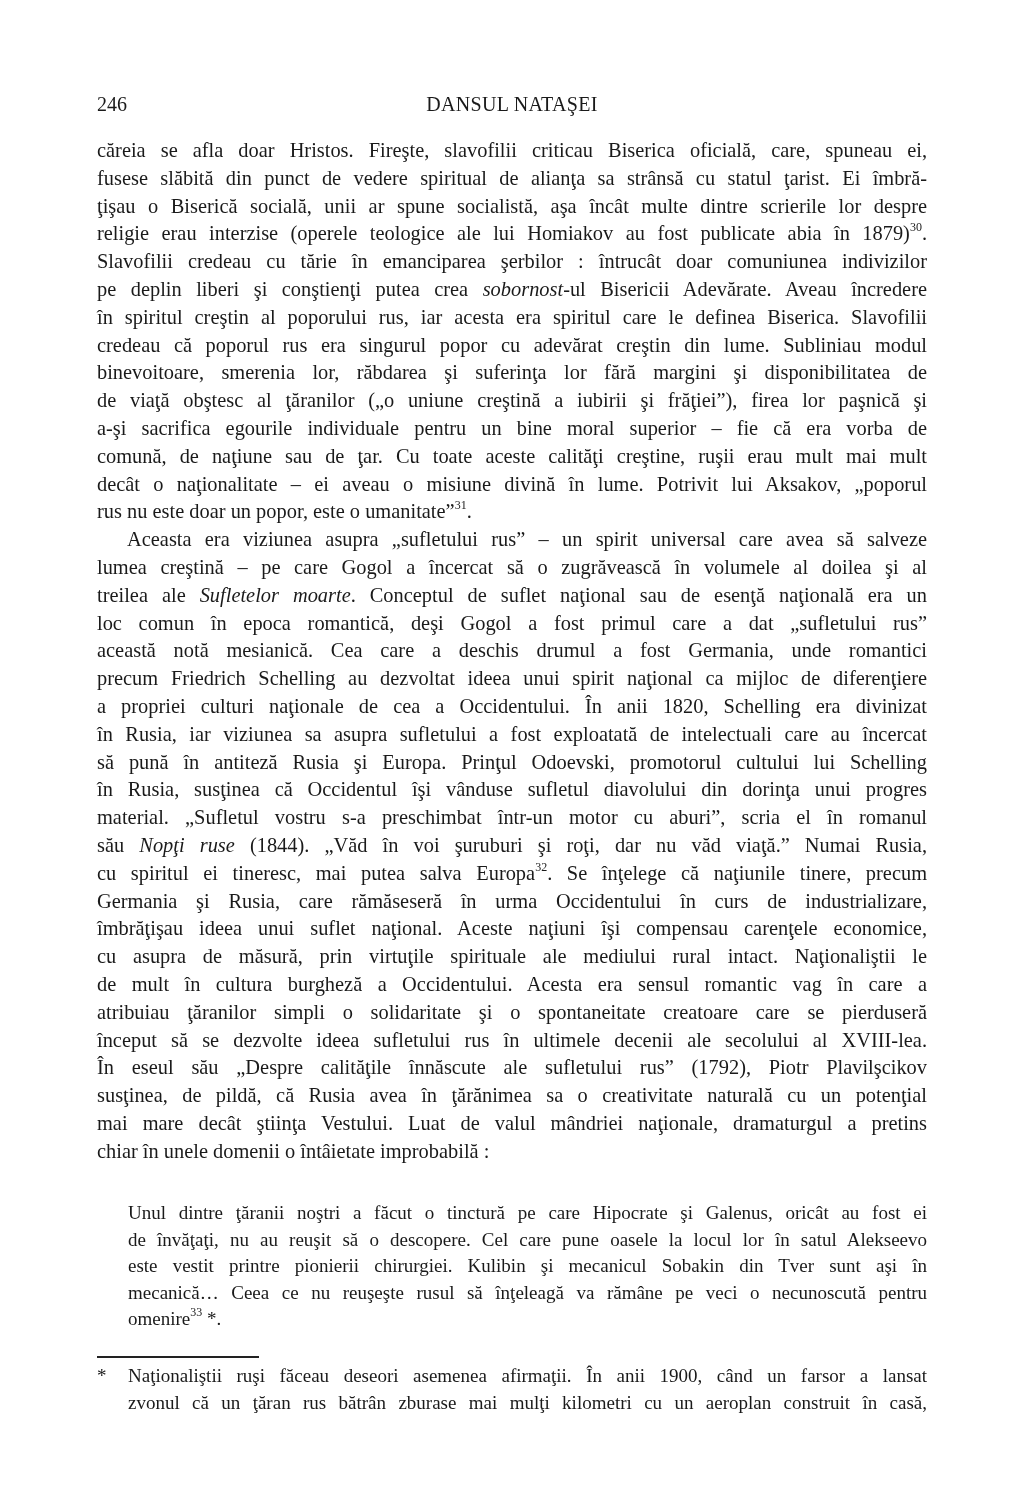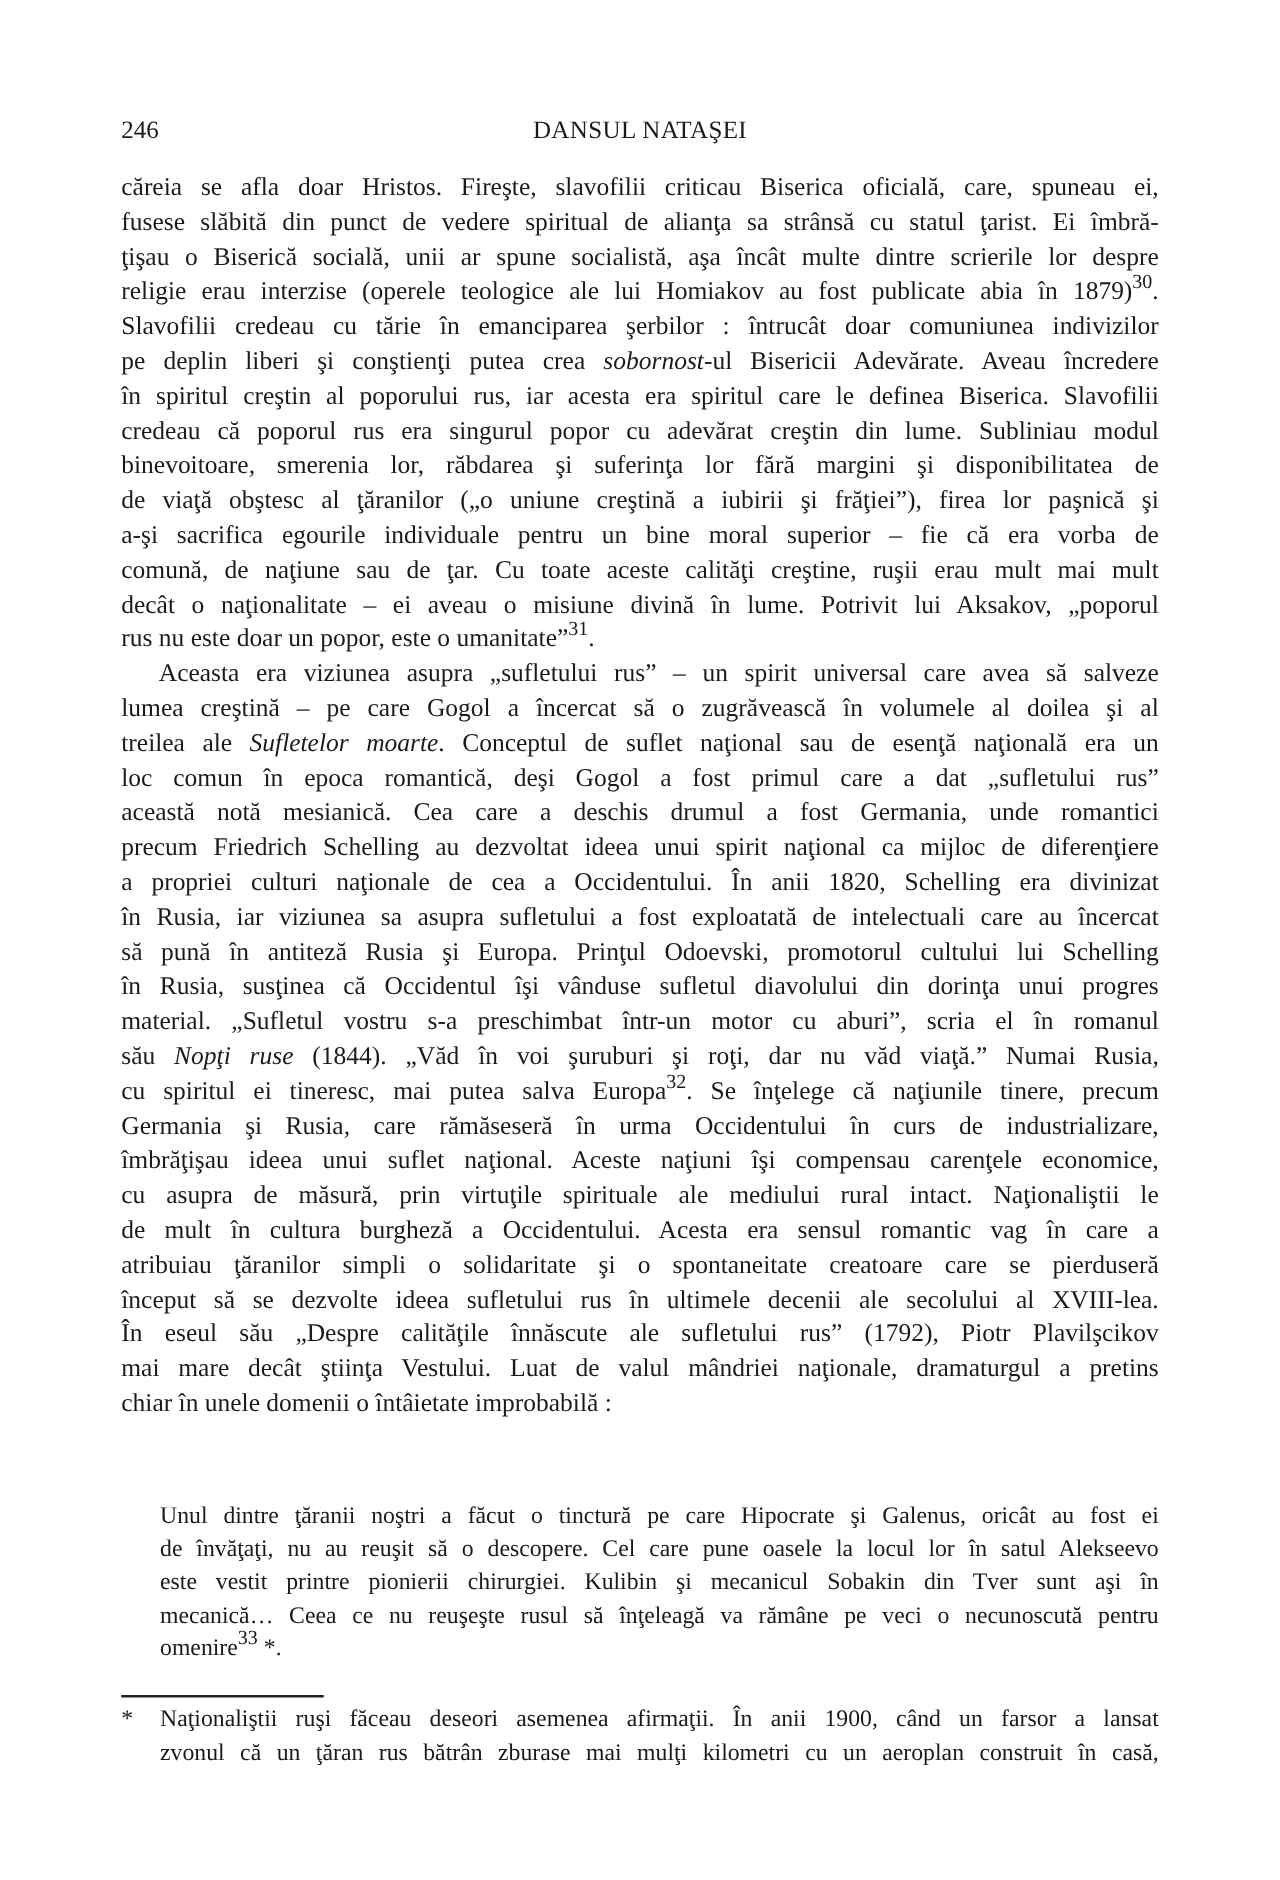--- a/index.html
+++ b/index.html
@@ -18,21 +18,21 @@
   .body-text {
     position: absolute; left: 97px; top: 137px; width: 830px;
     font-size: 20.4px; line-height: 27.8px;
   }
   .line {
     display: block; height: 27.8px; white-space: nowrap;
     text-align: justify; text-align-last: justify;
   }
   .line.last { text-align-last: left; }
   .line.indent { padding-left: 30px; }
-  sup { font-size: 16px; line-height: 0; vertical-align: 9px; }
+  sup { font-size: 12px; line-height: 0; vertical-align: 9px; }
   em { }
 
   .blockquote {
     position: absolute; left: 128px; top: 1200px; width: 799px;
     font-size: 19px; line-height: 26.5px;
   }
   .blockquote .line { height: 26.5px; }
 
   .footnote-rule {
     position: absolute; left: 97px; top: 1356px; width: 162px; height: 2px; background: #222;
@@ -84,20 +84,21 @@
       <div class="line">material. „Sufletul vostru s-a preschimbat într-un motor cu aburi”, scria el în romanul</div>
       <div class="line">său <em>Nopţi ruse</em> (1844). „Văd în voi şuruburi şi roţi, dar nu văd viaţă.” Numai Rusia,</div>
       <div class="line">cu spiritul ei tineresc, mai putea salva Europa<sup>32</sup>. Se înţelege că naţiunile tinere, precum</div>
       <div class="line">Germania şi Rusia, care rămăseseră în urma Occidentului în curs de industrializare,</div>
       <div class="line">îmbrăţişau ideea unui suflet naţional. Aceste naţiuni îşi compensau carenţele economice,</div>
       <div class="line">cu asupra de măsură, prin virtuţile spirituale ale mediului rural intact. Naţionaliştii le</div>
       <div class="line">de mult în cultura burgheză a Occidentului. Acesta era sensul romantic vag în care a</div>
       <div class="line">atribuiau ţăranilor simpli o solidaritate şi o spontaneitate creatoare care se pierduseră</div>
       <div class="line">început să se dezvolte ideea sufletului rus în ultimele decenii ale secolului al XVIII-lea.</div>
       <div class="line">În eseul său „Despre calităţile înnăscute ale sufletului rus” (1792), Piotr Plavilşcikov</div>
+      <div class="line">susţinea, de pildă, că Rusia avea în ţărănimea sa o creativitate naturală cu un potenţial</div>
       <div class="line">mai mare decât ştiinţa Vestului. Luat de valul mândriei naţionale, dramaturgul a pretins</div>
       <div class="line last">chiar în unele domenii o întâietate improbabilă :</div>
     </div>
 </div>
 
 <div class="blockquote">
     <div class="line">Unul dintre ţăranii noştri a făcut o tinctură pe care Hipocrate şi Galenus, oricât au fost ei</div>
     <div class="line">de învăţaţi, nu au reuşit să o descopere. Cel care pune oasele la locul lor în satul Alekseevo</div>
     <div class="line">este vestit printre pionierii chirurgiei. Kulibin şi mecanicul Sobakin din Tver sunt aşi în</div>
     <div class="line">mecanică… Ceea ce nu reuşeşte rusul să înţeleagă va rămâne pe veci o necunoscută pentru</div>

